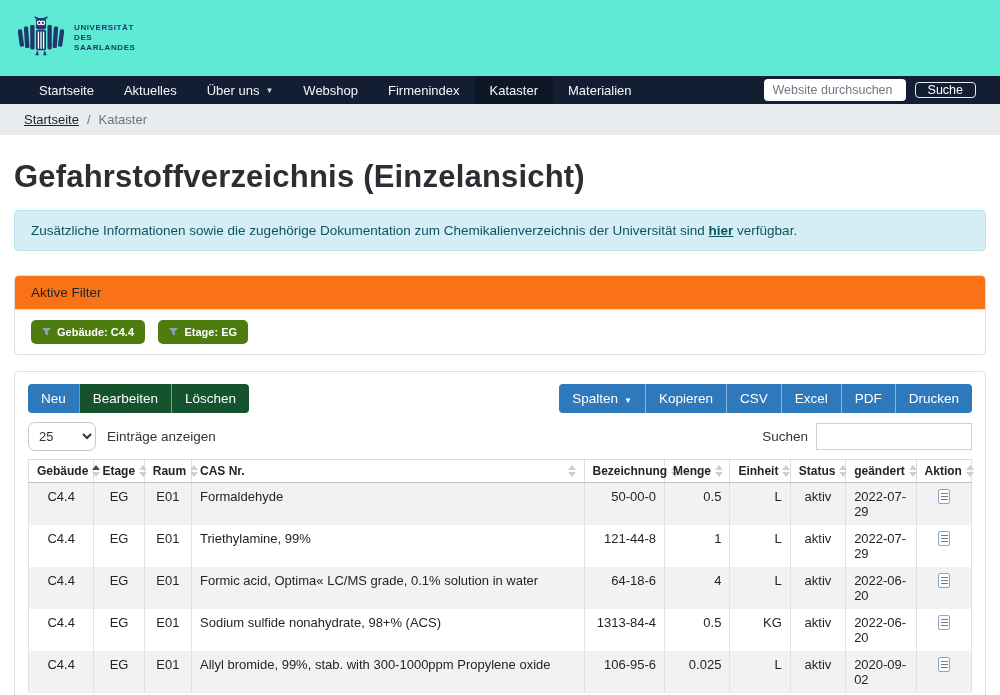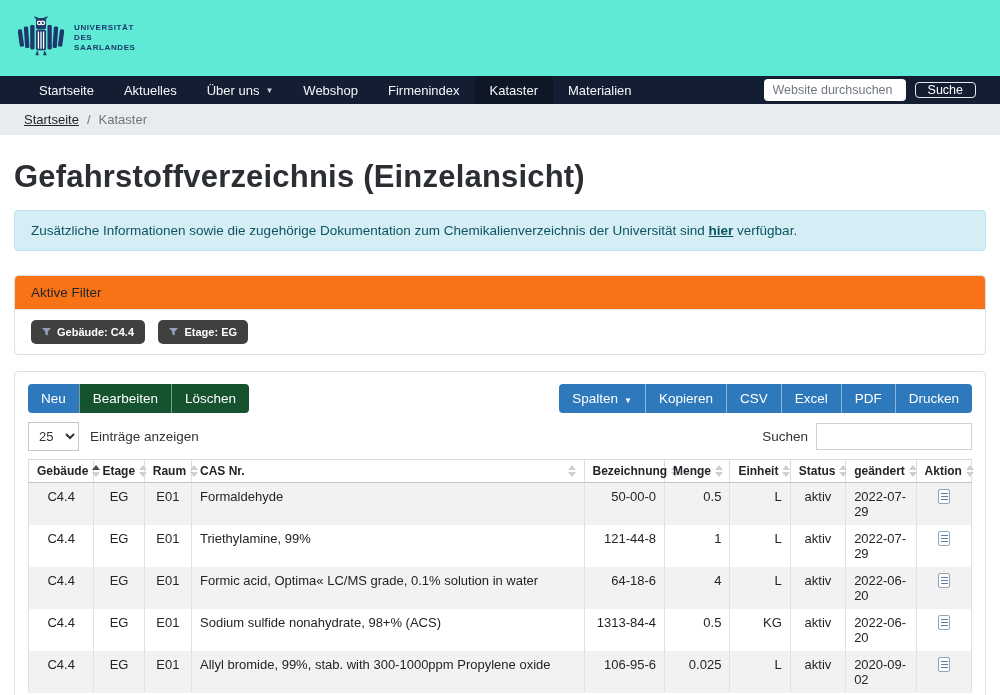--- a/index.html
+++ b/index.html
@@ -32,35 +32,35 @@
   .main { padding:0 14px; }
   h1.page-title { font-size:31px; font-weight:700; color:#2b2f33; margin-top:24px; letter-spacing:.2px; }
 
   .alert-info { margin-top:15px; background:#d5eef5; border:1px solid #bbe3ee; border-radius:4px; padding:12px 16px; font-size:13.5px; color:#0c5460; }
   .alert-info a { color:#0c5460; font-weight:bold; text-decoration:underline; cursor:pointer; }
 
   .card { margin-top:24px; border:1px solid #dcdfe3; border-radius:4px; background:#fff; }
   .card-header { background:#f97316; border-bottom:1px solid #e3e6e9; padding:9px 16px; font-size:13.5px; color:#212529; border-radius:4px 4px 0 0; }
   .card-body { padding:10px 16px; position:relative; }
 
-  .chip { display:inline-flex; align-items:center; gap:6px; background:#404040; color:#fff; font-size:11px; font-weight:bold; padding:6px 11px; border-radius:5px; margin-right:9px; cursor:pointer; }
+  .chip { display:inline-flex; align-items:center; gap:6px; background:#4d7c0f; color:#fff; font-size:11px; font-weight:bold; padding:6px 11px; border-radius:5px; margin-right:9px; cursor:pointer; }
   .btn-danger { position:absolute; right:14px; top:50%; transform:translateY(-50%); background:#dc3545; border:none; color:#fff; font-size:13.5px; padding:8px 13px; border-radius:4px; cursor:pointer; }
 
   
   .table-card { margin-top:16px; border:1px solid #dcdfe3; border-radius:4px; padding:12px 13px 16px 13px; }
   .dt-toolbar { display:flex; justify-content:space-between; align-items:flex-start; }
   .btn-group { display:flex; border-radius:4px; overflow:hidden; }
   .btn-blue { background:#2e79bc; color:#fff; border:none; font-size:13.5px; padding:7px 13px; cursor:pointer; white-space:nowrap; }
   .btn-blue + .btn-blue { border-left:1px solid rgba(255,255,255,.45); }
   .btn-blue.muted { background:#14532d; }
   .btn-blue .nav-caret { color:#fff; }
 
   .dt-controls { display:flex; justify-content:space-between; align-items:center; margin-top:9px; }
   .dt-length { display:flex; align-items:center; gap:11px; font-size:13.5px; color:#333; }
-  .dt-length select { width:51px; height:29px; border:1px solid #c4c8cc; border-radius:0; font-size:13px; padding:0 6px; color:#333; background:#fff; }
+  .dt-length select { width:68px; height:29px; border:1px solid #c4c8cc; border-radius:7px; font-size:13px; padding:0 6px; color:#333; background:#fff; }
   .dt-search { display:flex; align-items:center; gap:8px; font-size:13.5px; color:#333; }
   .dt-search input { width:156px; height:27px; border:1px solid #cdd1d5; padding:0 7px; font-size:13px; outline:none; }
 
   
   table.dt { width:100%; border-collapse:collapse; table-layout:fixed; margin-top:8px; font-size:13px; }
   .dt th { font-weight:bold; font-size:12px; padding:4px 8px; border:1px solid #ddd; border-bottom:1px solid #c3c3c3; text-align:right; }
   .dt th .th-inner { display:flex; align-items:center; justify-content:space-between; gap:4px; }
   .sort-icon { display:inline-flex; flex-direction:column; gap:2px; flex:none; }
   .tri-up { width:0;height:0;border-left:4px solid transparent;border-right:4px solid transparent;border-bottom:5px solid #cfcfcf; }
   .tri-down { width:0;height:0;border-left:4px solid transparent;border-right:4px solid transparent;border-top:5px solid #cfcfcf; }

